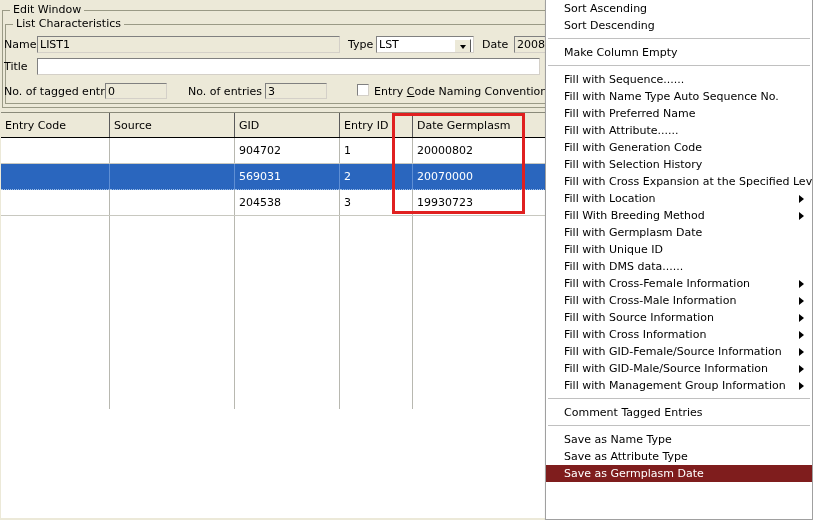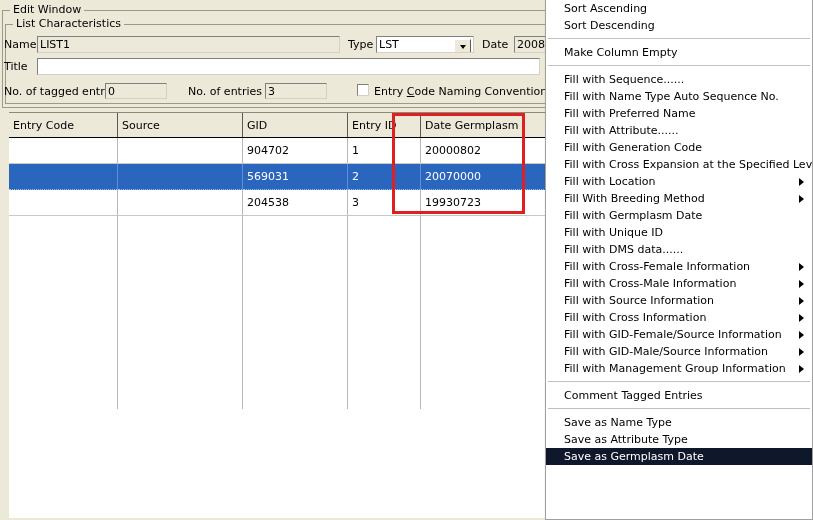--- a/index.html
+++ b/index.html
@@ -104,21 +104,21 @@
     border-right-color: #d4d0c8;
     border-bottom-color: #d4d0c8;
     box-sizing: border-box;
   }
   #l-ecnc { left: 374px; top: 85px; }
   #l-ecnc u { text-decoration: underline; }
 
   
   #grid {
     position: absolute;
-    left: 9px; top: 112px;
+    left: 1px; top: 112px;
     width: 796px; height: 406px;
     background: #fff;
     border-top: 1px solid #8a8a7a;
     box-sizing: border-box;
     overflow: hidden;
   }
   #grid table {
     border-collapse: collapse;
     table-layout: fixed;
     width: 796px;
@@ -224,21 +224,21 @@
     height: 17px;
     line-height: 17px;
     padding-left: 18px;
     padding-right: 20px;
     font-size: 11px;
     color: #000;
     white-space: nowrap;
     cursor: default;
   }
   .mi.highlight {
-    background: #0f172a;
+    background: #7f1d1d;
     color: #fff;
   }
   .mi .arrow {
     position: absolute;
     right: 8px; top: 5px;
     width: 0; height: 0;
     border-top: 4px solid transparent;
     border-bottom: 4px solid transparent;
     border-left: 5px solid #000;
   }
@@ -353,20 +353,21 @@
       <div class="mi"><span>Sort Ascending</span></div>
       <div class="mi"><span>Sort Descending</span></div>
       <div class="msep"></div>
       <div class="mi"><span>Make Column Empty</span></div>
       <div class="msep"></div>
       <div class="mi"><span>Fill with Sequence......</span></div>
       <div class="mi"><span>Fill with Name Type Auto Sequence No.</span></div>
       <div class="mi"><span>Fill with Preferred Name</span></div>
       <div class="mi"><span>Fill with Attribute......</span></div>
       <div class="mi"><span>Fill with Generation Code</span></div>
+      <div class="mi"><span>Fill with Selection History</span></div>
       <div class="mi"><span>Fill with Cross Expansion at the Specified Level</span></div>
       <div class="mi"><span>Fill with Location</span><span class="arrow"></span></div>
       <div class="mi"><span>Fill With Breeding Method</span><span class="arrow"></span></div>
       <div class="mi"><span>Fill with Germplasm Date</span></div>
       <div class="mi"><span>Fill with Unique ID</span></div>
       <div class="mi"><span>Fill with DMS data......</span></div>
       <div class="mi"><span>Fill with Cross-Female Information</span><span class="arrow"></span></div>
       <div class="mi"><span>Fill with Cross-Male Information</span><span class="arrow"></span></div>
       <div class="mi"><span>Fill with Source Information</span><span class="arrow"></span></div>
       <div class="mi"><span>Fill with Cross Information</span><span class="arrow"></span></div>

